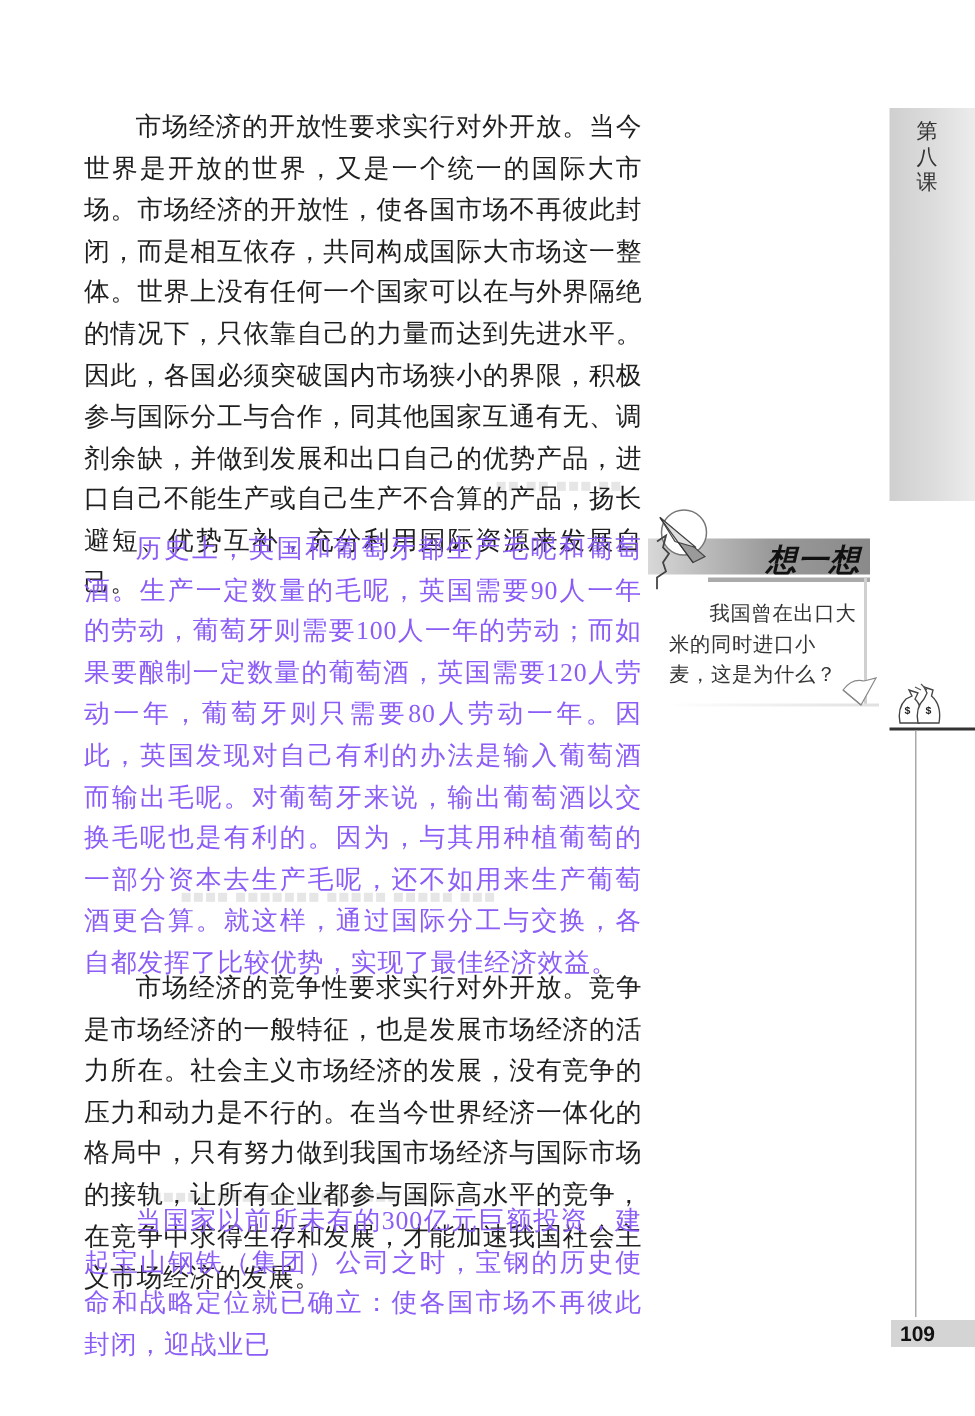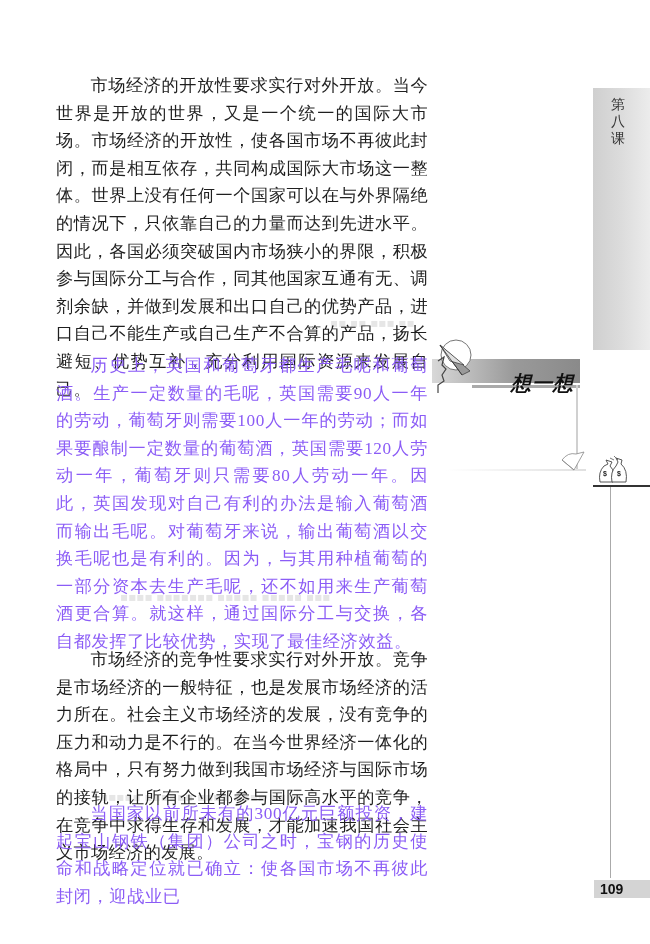--- a/index.html
+++ b/index.html
@@ -41,21 +41,20 @@
     .p4 { position: absolute; top: 728px; }
 
     
     .chapter-tab {
       position: absolute;
       left: 593px;
       top: 72px;
       width: 57px;
       height: 262px;
       background: linear-gradient(90deg, #cfcfcf 0%, #dcdcdc 50%, #ececec 100%);
-      margin-top: 16px;
     }
     .chapter-num, .chapter-title {
       position: absolute;
       left: 17px;
       width: 16px;
       font-size: 14px;
       line-height: 17px;
       color: #333;
       word-break: break-all;
       text-align: center;
@@ -83,21 +82,21 @@
       position: absolute;
       left: 40px;
       top: 50px;
       width: 108px;
       height: 3px;
       background: #aaa;
     }
     .think-title {
       position: absolute;
       right: 8px;
-      top: 36px;
+      top: 26px;
       font-size: 20px;
       line-height: 24px;
       font-style: italic;
       font-weight: bold;
       color: #111;
       letter-spacing: 1px;
     }
     .think-icon {
       position: absolute;
       left: 2px;
@@ -217,20 +216,21 @@
   <div class="think-header"></div>
   <div class="think-header-stripe"></div>
   <svg class="think-icon" viewBox="0 0 40 58">
     <circle cx="22" cy="20" r="15" fill="#ffffff" stroke="#777" stroke-width="1"></circle>
     <path d="M4 26 L10 22 L8 30 L12 34 L8 40 L10 46 L4 50 L4 58" fill="none" stroke="#444" stroke-width="1.2"></path>
     <polygon points="6,10 36,36 28,40" fill="#9a9a9a" stroke="#444" stroke-width="0.8"></polygon>
     <polygon points="6,10 30,30 16,26" fill="#e0e0e0" stroke="#444" stroke-width="0.8"></polygon>
     <line x1="6" y1="10" x2="28" y2="40" stroke="#333" stroke-width="0.8"></line>
   </svg>
   <div class="think-title">想一想</div>
+  <div class="think-body">我国曾在出口大米的同时进口小麦，这是为什么？</div>
   <div class="think-border-right"></div>
 </div>
 <div class="think-border-bottom" style="left:446px;"></div>
 <svg class="page-curl" viewBox="0 0 26 22">
   <path d="M2 10 Q8 2 16 4 L24 2 L14 20 Z" fill="#fff" stroke="#888" stroke-width="0.8"></path>
   <path d="M2 10 L14 20" stroke="#888" stroke-width="0.8"></path>
 </svg>
 
 <svg class="money-icon" viewBox="0 0 34 30">
   <path d="M4 28 Q2 18 8 12 L12 10 L10 6 L16 8 L14 12 Q20 18 17 28 Z" fill="#fff" stroke="#444" stroke-width="0.9"></path>

